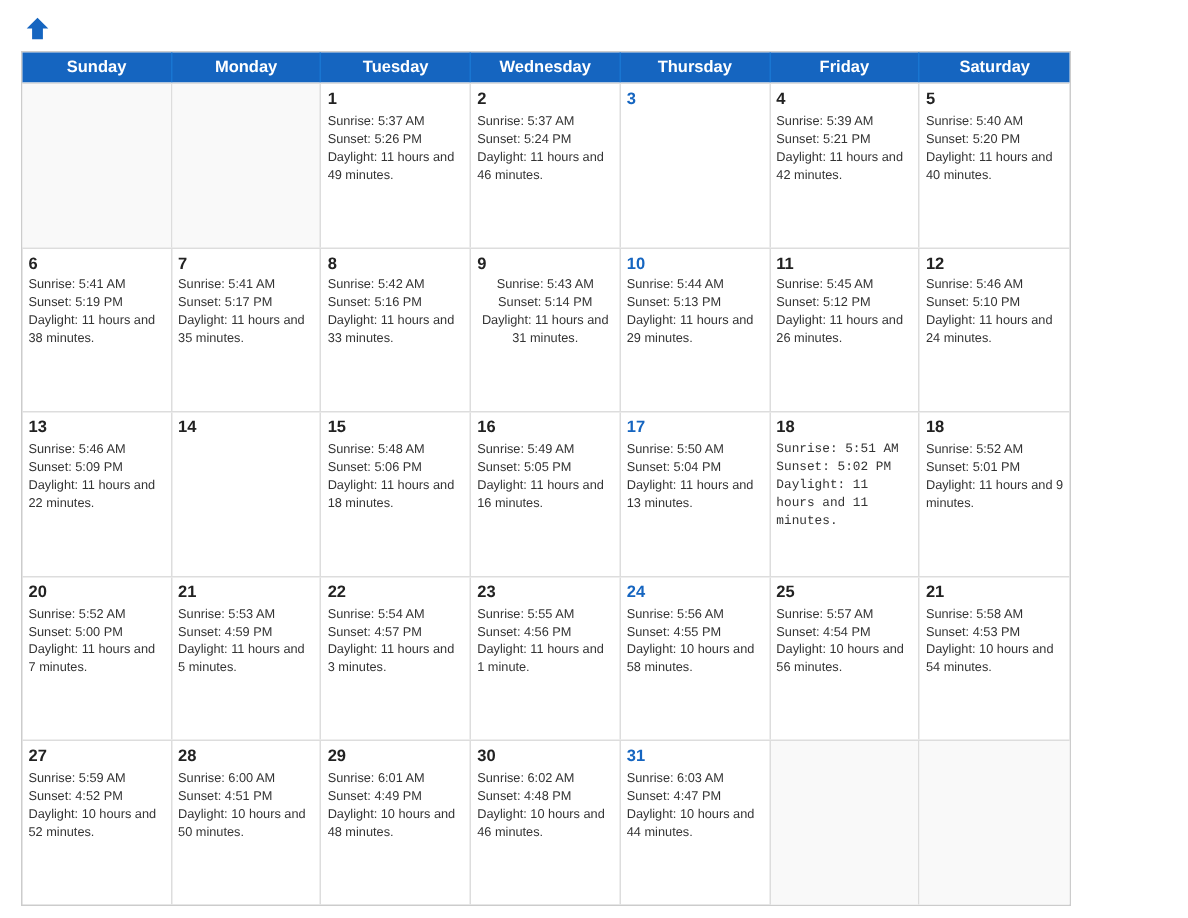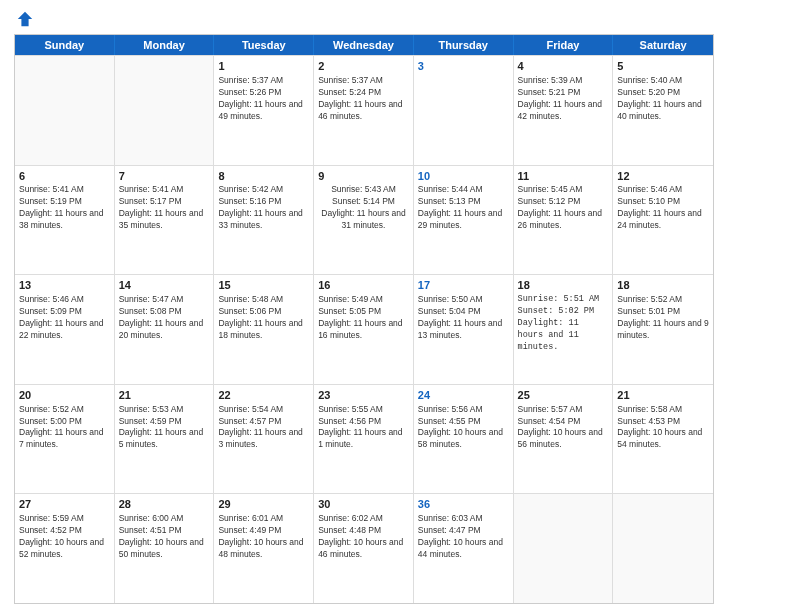--- a/index.html
+++ b/index.html
@@ -221,23 +221,20 @@
         </div>
         <div class="cal-row">
           <div class="cal-cell">
             <div class="day-num">13</div>
             <div class="cell-text" style="white-space: pre-line;">Sunrise: 5:46 AM
 Sunset: 5:09 PM
 Daylight: 11 hours and 22 minutes.</div>
           </div>
           <div class="cal-cell">
             <div class="day-num">14</div>
-            <div class="cell-text" style="white-space: pre-line;">Sunrise: 5:47 AM
-Sunset: 5:08 PM
-Daylight: 11 hours and 20 minutes.</div>
           </div>
           <div class="cal-cell">
             <div class="day-num">15</div>
             <div class="cell-text" style="white-space: pre-line;">Sunrise: 5:48 AM
 Sunset: 5:06 PM
 Daylight: 11 hours and 18 minutes.</div>
           </div>
           <div class="cal-cell">
             <div class="day-num">16</div>
             <div class="cell-text" style="white-space: pre-line;">Sunrise: 5:49 AM
@@ -326,21 +323,21 @@
 Sunset: 4:49 PM
 Daylight: 10 hours and 48 minutes.</div>
           </div>
           <div class="cal-cell">
             <div class="day-num">30</div>
             <div class="cell-text" style="white-space: pre-line;">Sunrise: 6:02 AM
 Sunset: 4:48 PM
 Daylight: 10 hours and 46 minutes.</div>
           </div>
           <div class="cal-cell thursday">
-            <div class="day-num">36</div>
+            <div class="day-num">31</div>
             <div class="cell-text" style="white-space: pre-line;">Sunrise: 6:03 AM
 Sunset: 4:47 PM
 Daylight: 10 hours and 44 minutes.</div>
           </div>
           <div class="cal-cell empty"></div>
           <div class="cal-cell empty"></div>
         </div>
       </div>
   </div>
 </div>

